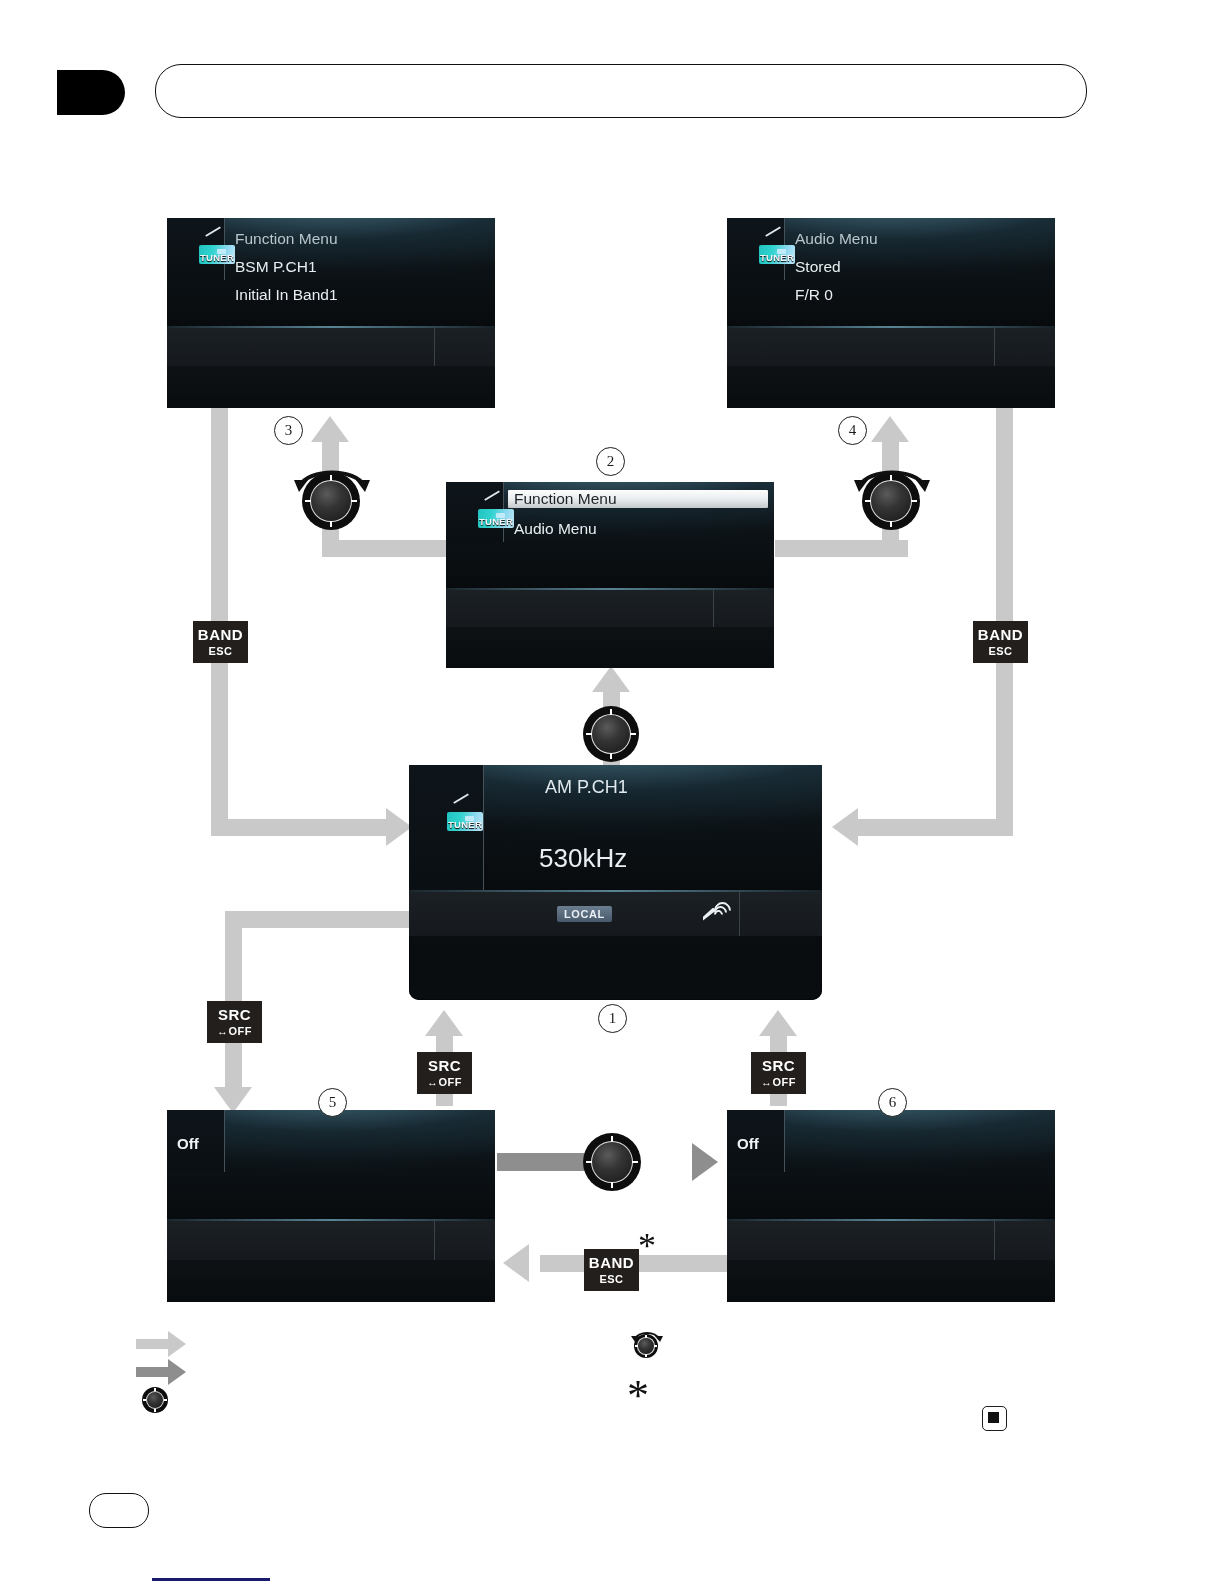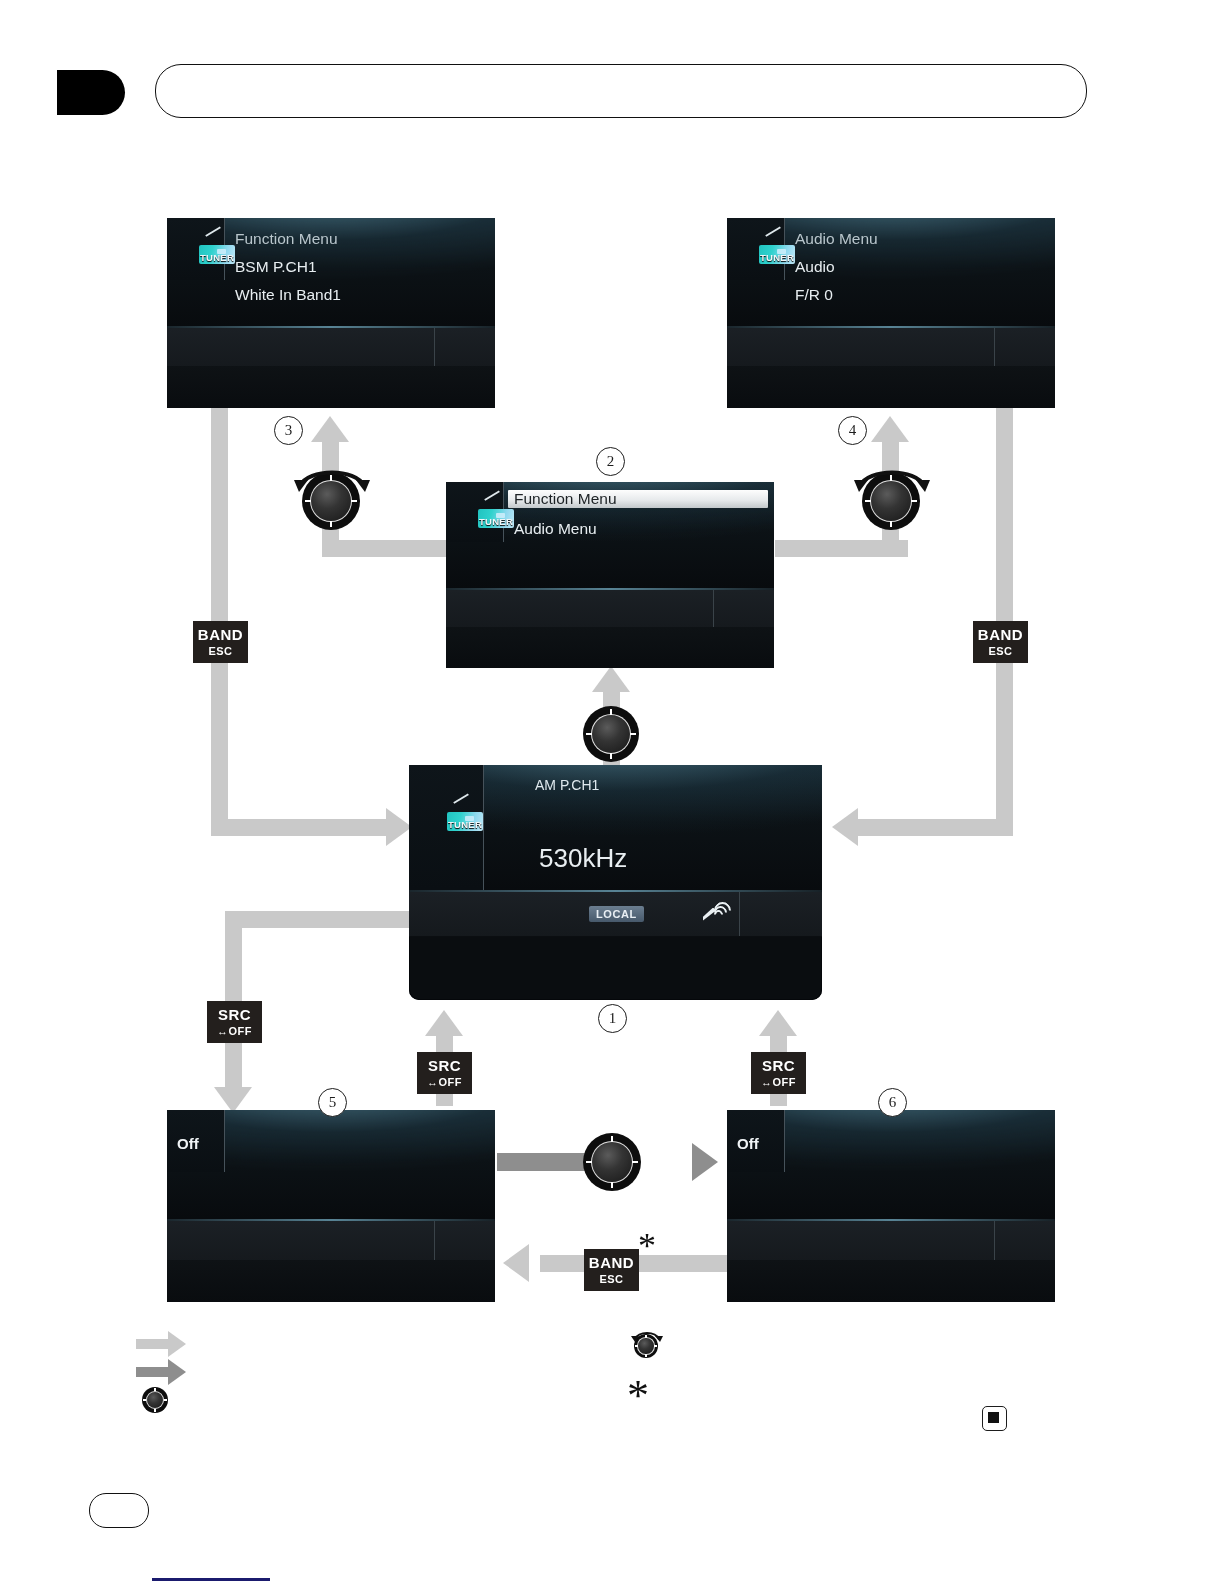--- a/index.html
+++ b/index.html
@@ -219,21 +219,21 @@
       <div class="tuner-ico">
         <div class="ant"></div>
           <div class="body"></div>
           <div class="dial"></div>
         <div class="lbl">TUNER</div>
       </div>
     </div>
     <div class="scr-lines">
       <div class="sline dim" style="top:12px;">Function Menu</div>
       <div class="sline" style="top:40px;">BSM P.CH1</div>
-      <div class="sline" style="top:68px;">White In Band1</div>
+      <div class="sline" style="top:68px;">Initial In Band1</div>
     </div>
   </div>
   <div class="scr-divider"></div>
   <div class="scr-mid">
       <div class="sep" style="left:267px;"></div>
     </div>
   <div class="scr-bot"></div>
 </div>
 <div class="circnum" style="left:274px;top:416px;">3</div>
 
@@ -242,21 +242,21 @@
     <div class="tunerbox">
       <div class="tuner-ico">
         <div class="ant"></div>
           <div class="body"></div>
           <div class="dial"></div>
         <div class="lbl">TUNER</div>
       </div>
     </div>
     <div class="scr-lines">
       <div class="sline dim" style="top:12px;">Audio Menu</div>
-      <div class="sline" style="top:40px;">Audio</div>
+      <div class="sline" style="top:40px;">Stored</div>
       <div class="sline" style="top:68px;">F/R 0</div>
     </div>
   </div>
   <div class="scr-divider"></div>
   <div class="scr-mid">
       <div class="sep" style="left:267px;"></div>
     </div>
   <div class="scr-bot"></div>
 </div>
 <div class="circnum" style="left:838px;top:416px;">4</div>
@@ -288,28 +288,28 @@
   <div class="scr-top" style="height:53%;">
     <div class="tunerbox" style="width:74px;bottom:0;">
       <div class="tuner-ico" style="left:16px;top:30%;">
         <div class="ant"></div>
           <div class="body"></div>
           <div class="dial"></div>
         <div class="lbl">TUNER</div>
       </div>
     </div>
     <div class="scr-lines" style="left:88px;">
-      <div class="sline" style="top:12px;left:38px;font-size:14px;color:#dfe9ee;">AM P.CH1</div>
+      <div class="sline" style="top:12px;left:48px;font-size:18px;color:#dfe9ee;">AM P.CH1</div>
       <div class="sline" style="top:78px;left:42px;font-size:26px;color:#e8eef1;">530kHz</div>
     </div>
   </div>
   <div class="scr-divider" style="top:53%;"></div>
   <div class="scr-mid" style="top:calc(53% + 2px);height:19%;">
     <div class="sep" style="left:330px;"></div>
-    <div class="local-badge" style="left:148px;top:14px;margin-left:32px;">LOCAL</div>
+    <div class="local-badge" style="left:148px;top:14px;">LOCAL</div>
     <div class="sat-ico" style="left:293px;top:10px;">
       <div class="w3"></div>
         <div class="w2"></div>
         <div class="w1"></div>
         <div class="dish"></div>
     </div>
   </div>
 </div>
 <div class="circnum" style="left:598px;top:1004px;">1</div>
 

